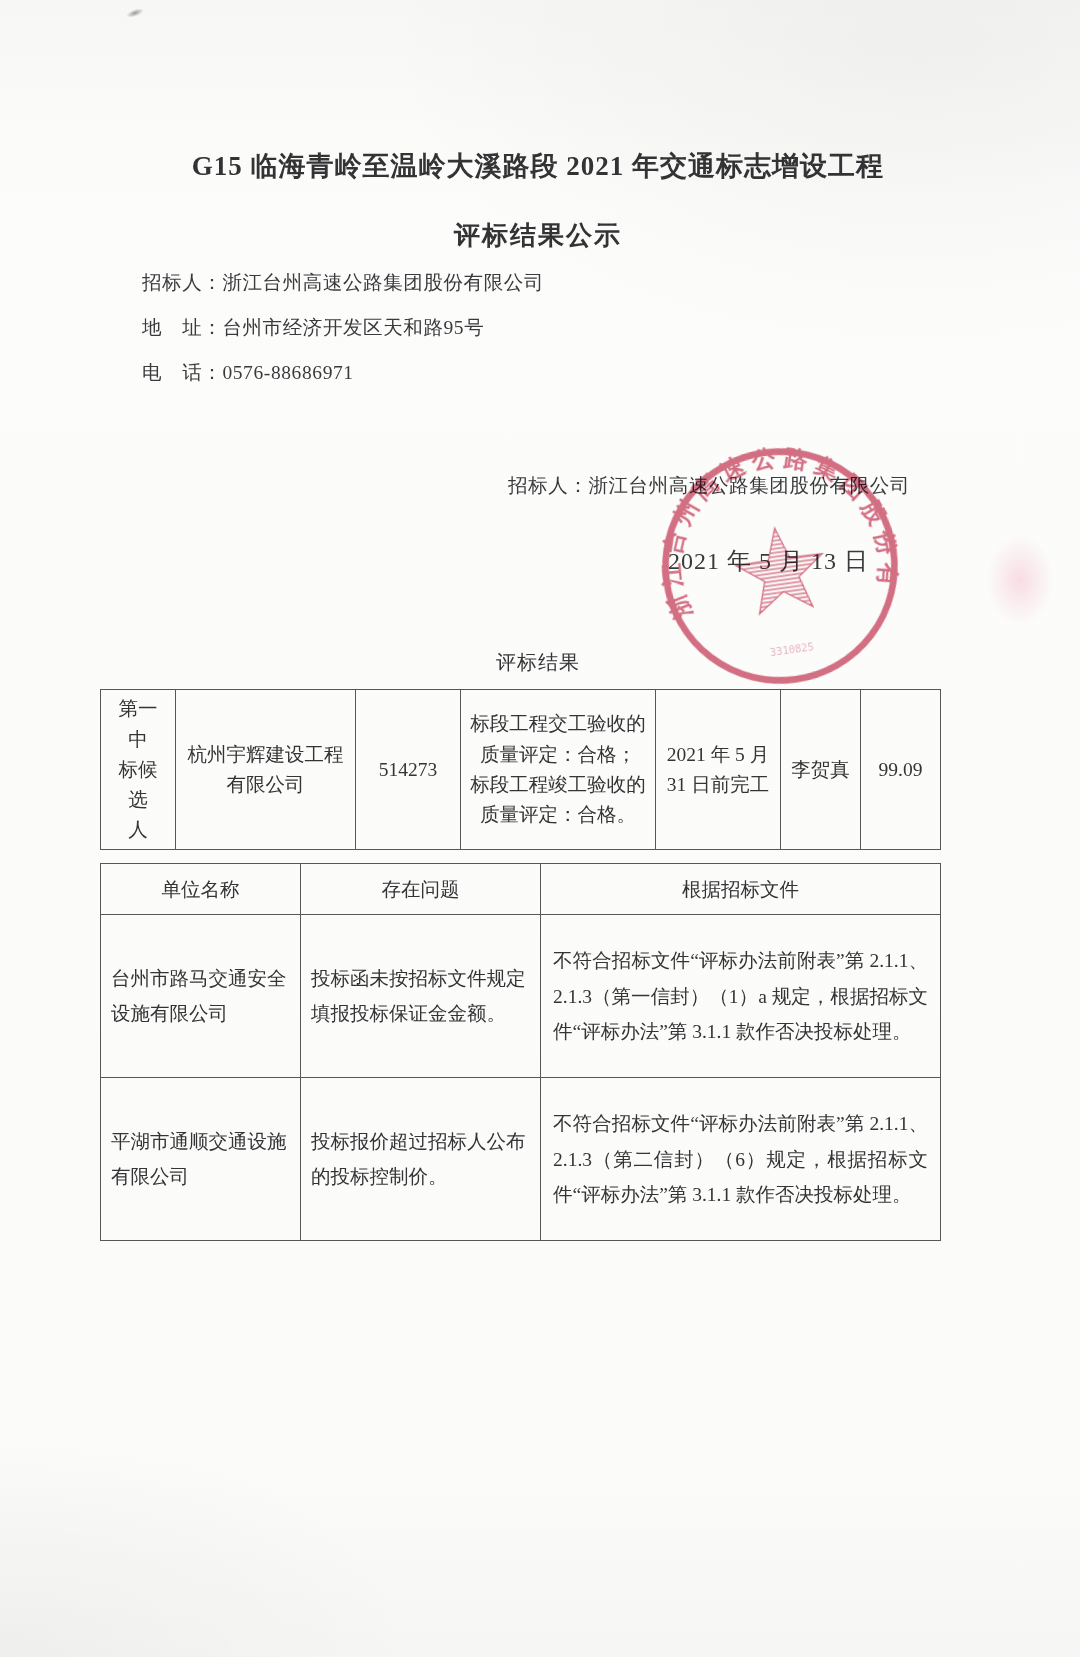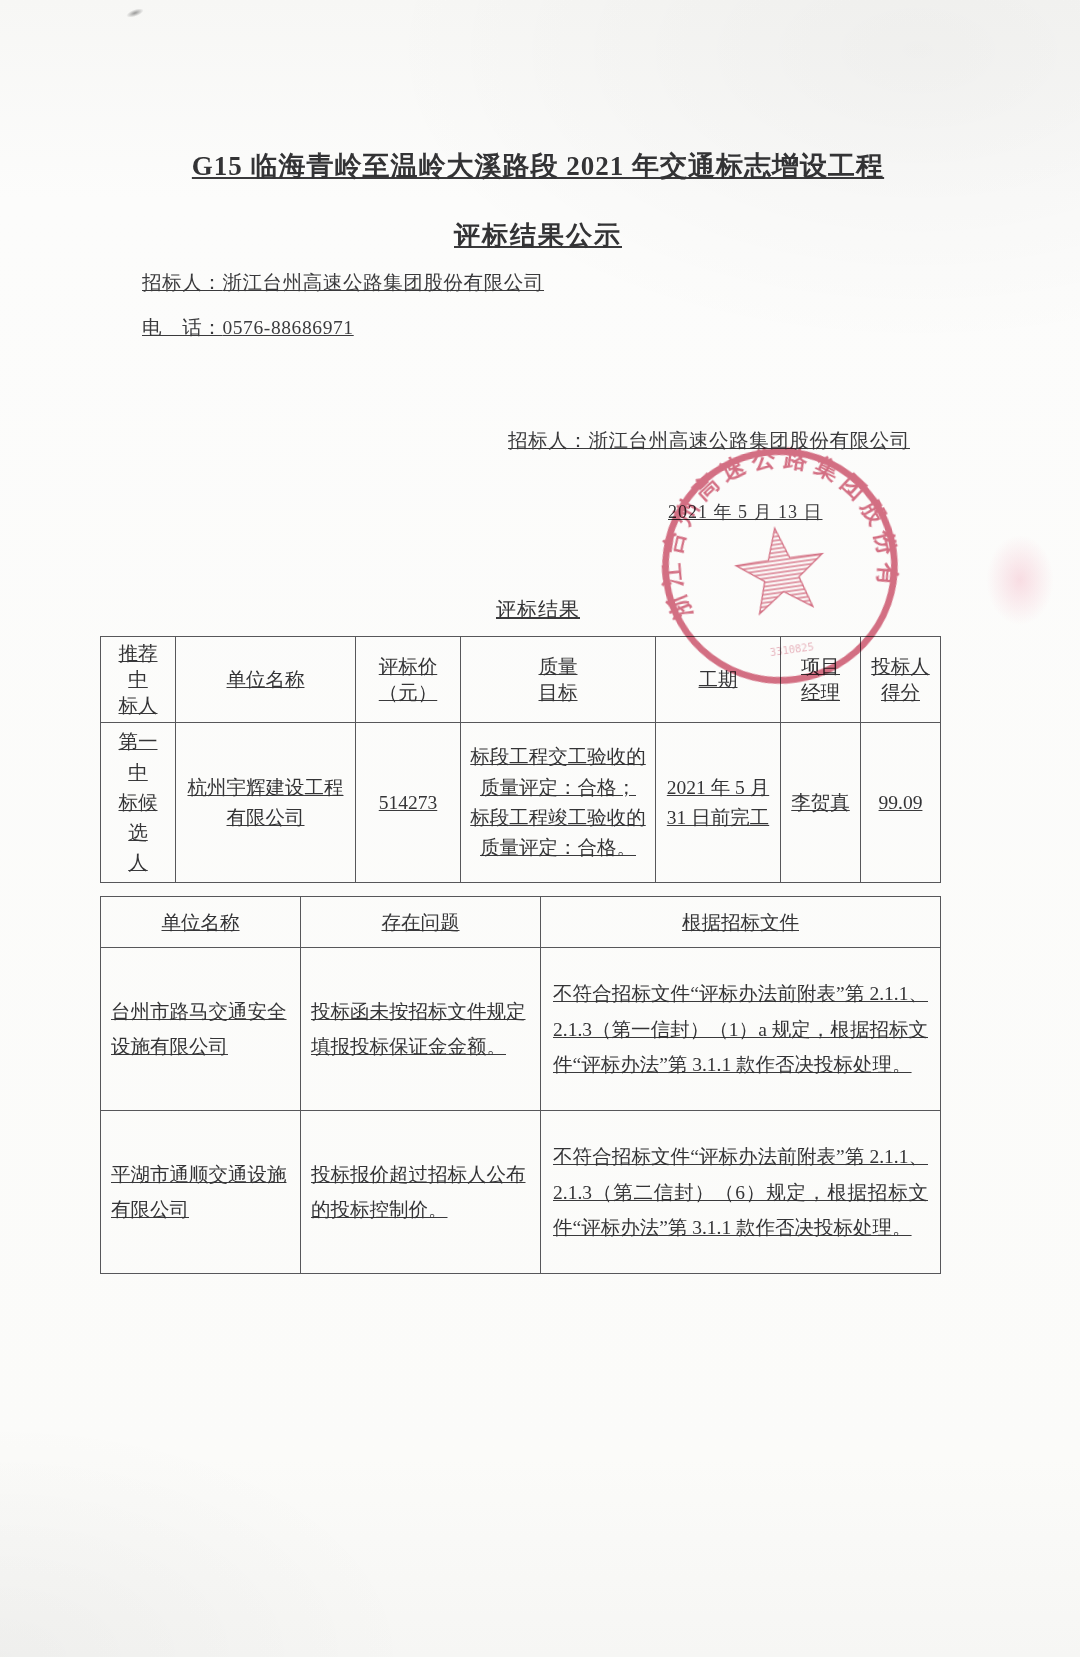--- a/index.html
+++ b/index.html
@@ -7,21 +7,20 @@
     position:relative;
     width:1080px;height:1657px;
     margin:0 auto;
     background:
       radial-gradient(900px 500px at 85% 3%, rgba(0,0,0,0.035), transparent 60%),
       radial-gradient(700px 400px at 0% 100%, rgba(0,0,0,0.03), transparent 60%),
       linear-gradient(180deg,#f7f7f5 0%, #fcfcfb 12%, #fbfbf9 88%, #f6f6f4 100%);
     font-family:"Liberation Serif","DejaVu Serif",serif;
     color:#3a3a3c;
     overflow:hidden;
-    text-decoration:underline;
   }
   .content{padding:150px 104px 0 100px;}
   .title{
     margin:0;text-align:center;font-size:27px;font-weight:700;
     letter-spacing:1px;color:#333335;line-height:1.25;
   }
   .subtitle{
     margin:34px 0 0 0;text-align:center;font-size:26px;font-weight:700;
     letter-spacing:2px;color:#333335;
   }
@@ -30,21 +29,21 @@
     text-indent:2em;text-align:justify;letter-spacing:0.4px;
   }
   .info-line{
     margin:14px 0 0 42px;font-size:19.5px;letter-spacing:0.6px;line-height:1.6;
   }
   .sig-line{
     margin:84px 0 0 408px;font-size:19.5px;letter-spacing:0.6px;
     position:relative;z-index:2;
   }
   .sig-date{
-    margin:46px 0 0 568px;font-size:18px;letter-spacing:1px;
+    margin:46px 0 0 568px;font-size:24px;letter-spacing:1px;
     position:relative;z-index:2;
   }
   .section-title{
     margin:72px 0 0 0;text-align:center;font-size:20px;font-weight:400;
     letter-spacing:1px;color:#343436;
   }
   .section-title.second{margin-top:30px;}
   table{
     width:840px;margin:13px 0 0 0;border-collapse:collapse;table-layout:fixed;
     font-size:19.5px;color:#343436;
@@ -106,52 +105,39 @@
     </g>
   </svg>
 
   <div class="content">
 
     <h1 class="title">G15 临海青岭至温岭大溪路段 2021 年交通标志增设工程</h1>
     <h2 class="subtitle">评标结果公示</h2>
 
 
     <div class="info-line"><span>招标人：</span><span>浙江台州高速公路集团股份有限公司</span></div>
+    <div class="info-line"><span>地　址：</span><span>台州市经济开发区天和路95号</span></div>
     <div class="info-line"><span>电　话：</span><span>0576-88686971</span></div>
 
     <div class="sig-line">招标人：浙江台州高速公路集团股份有限公司</div>
     <div class="sig-date">2021 年 5 月 13 日</div>
 
     <div class="section-title">评标结果</div>
 
     <table class="t1">
       <colgroup>
         <col style="width:75px">
           <col style="width:180px">
           <col style="width:105px">
         <col style="width:195px">
           <col style="width:125px">
           <col style="width:80px">
           <col style="width:80px">
       </colgroup>
       <tbody>
-          <tr>
-        <th class="pre">推荐中
-标人</th>
-        <th class="pre">单位名称</th>
-        <th class="pre">评标价
-（元）</th>
-        <th class="pre">质量
-目标</th>
-        <th class="pre">工期</th>
-        <th class="pre">项目
-经理</th>
-        <th class="pre">投标人
-得分</th>
-      </tr>
       <tr>
         <td class="pre">第一中
 标候选
 人</td>
         <td class="pre">杭州宇辉建设工程
 有限公司</td>
         <td>514273</td>
         <td class="pre">标段工程交工验收的
 质量评定：合格；
 标段工程竣工验收的

